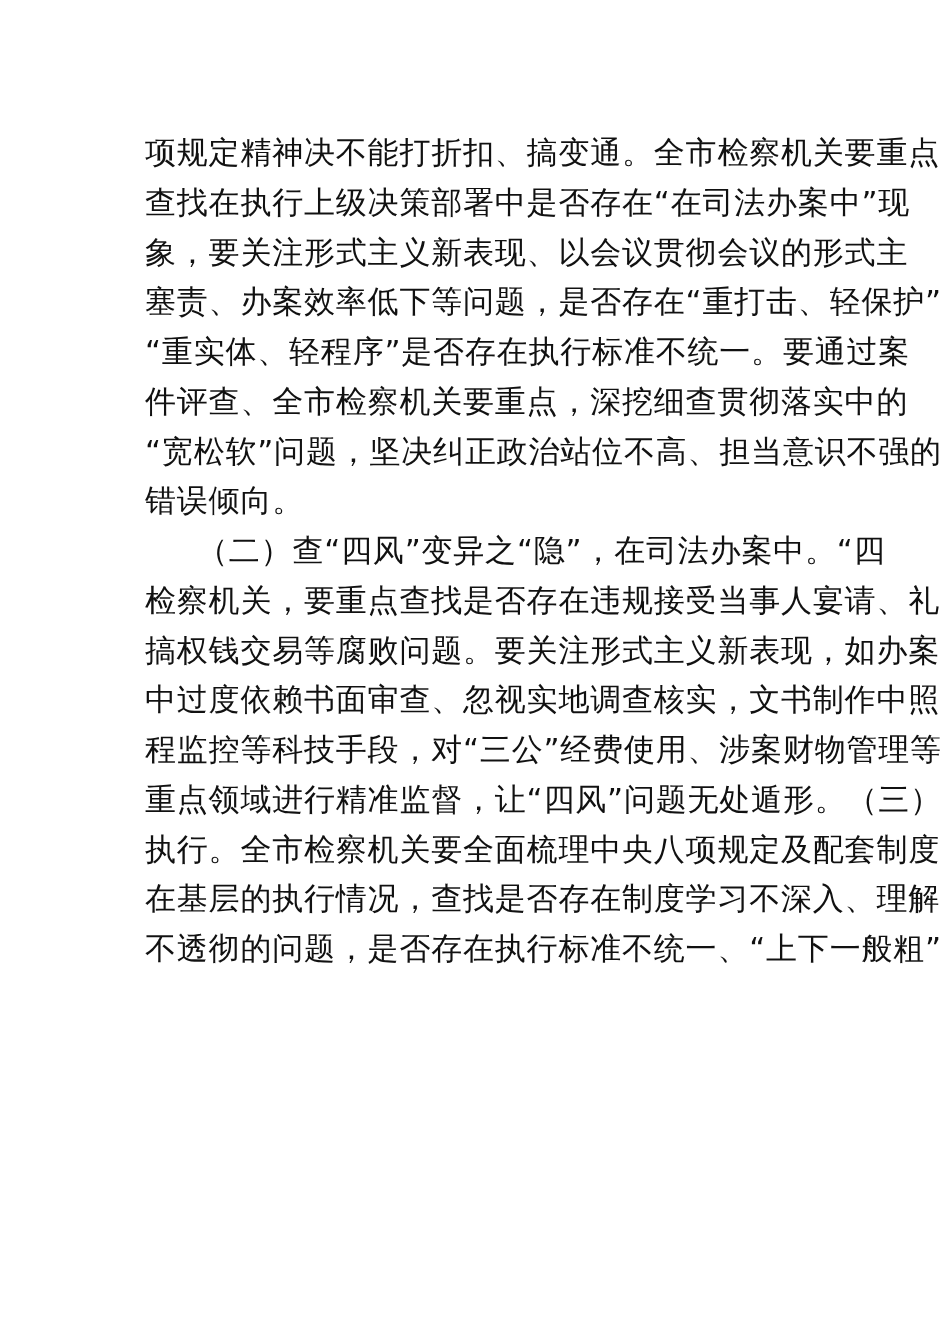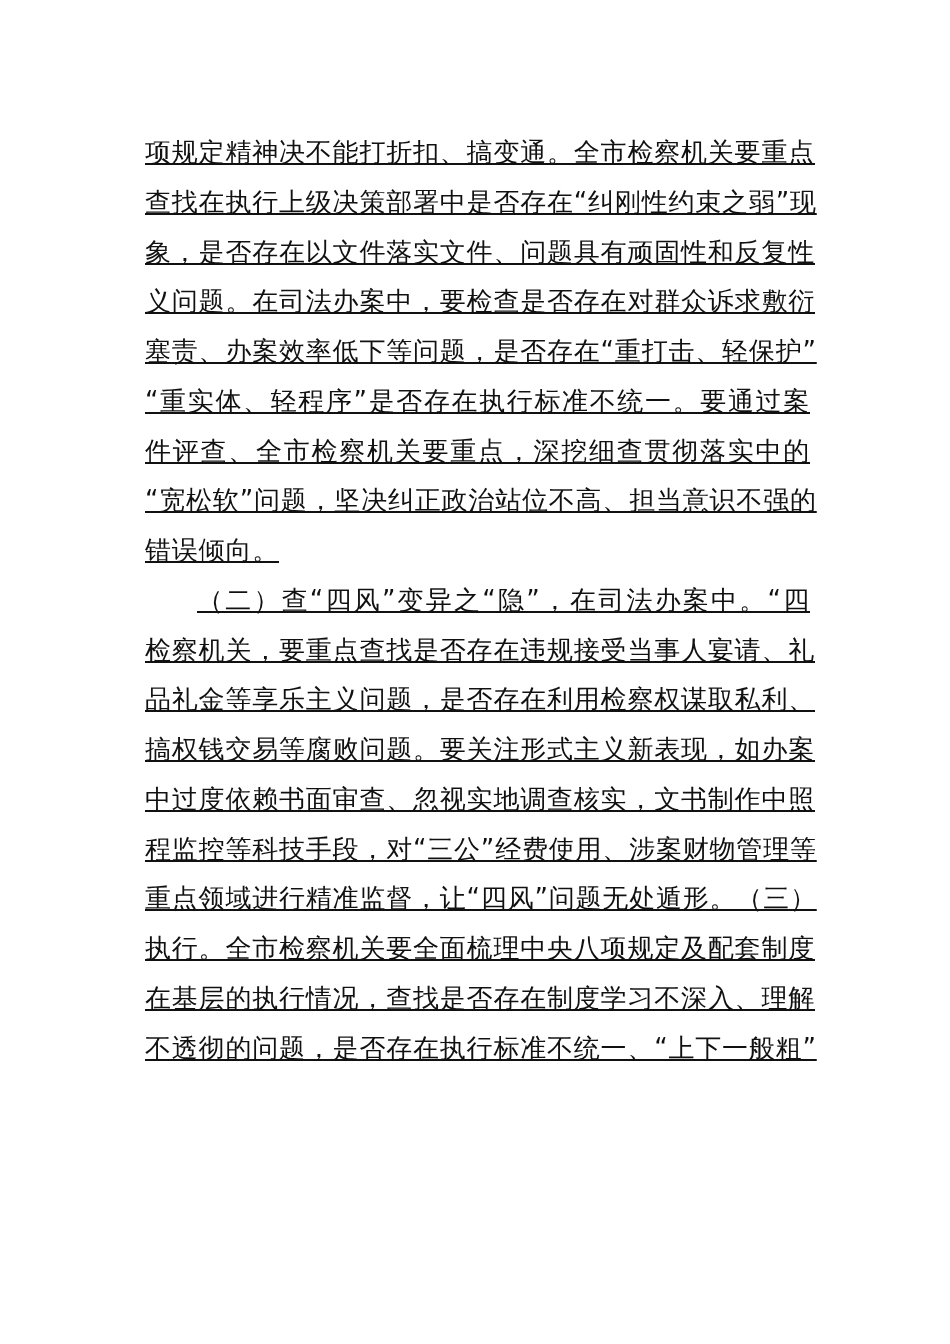--- a/index.html
+++ b/index.html
@@ -25,51 +25,48 @@
     }
     .lines {
       position: absolute;
       left: 145px;
       top: 128px;
       width: 665px;
     }
     .line {
       height: 49.75px;
       line-height: 49.75px;
-      font-size: 26px;
+      font-size: 31px;
       white-space: nowrap;
       letter-spacing: 0.8px;
       text-align: justify;
       text-align-last: justify;
-      text-decoration: underline;
     }
     .line.last {
       text-align-last: left;
     }
     .line.indent {
       padding-left: 52px;
     }
   </style>
 </head>
 <body>
 
 <div class="page">
   <div class="lines">
     <div class="line">项规定精神决不能打折扣、搞变通。全市检察机关要重点</div>
-    <div class="line">查找在执行上级决策部署中是否存在“纠刚性约束之弱”现</div>
-    <div class="line">象，是否存在以文件落实文件、问题具有顽固性和反复性</div>
-    <div class="line">义问题。在司法办案中，要检查是否存在对群众诉求敷衍</div>
+    <div class="line">查找在执行上级决策部署中是否存在“在司法办案中”现</div>
+    <div class="line">象，要关注形式主义新表现、以会议贯彻会议的形式主</div>
     <div class="line">塞责、办案效率低下等问题，是否存在“重打击、轻保护”</div>
     <div class="line">“重实体、轻程序”是否存在执行标准不统一。要通过案</div>
     <div class="line">件评查、全市检察机关要重点，深挖细查贯彻落实中的</div>
     <div class="line">“宽松软”问题，坚决纠正政治站位不高、担当意识不强的</div>
     <div class="line last">错误倾向。</div>
     <div class="line indent">（二）查“四风”变异之“隐”，在司法办案中。“四</div>
     <div class="line">检察机关，要重点查找是否存在违规接受当事人宴请、礼</div>
-    <div class="line">品礼金等享乐主义问题，是否存在利用检察权谋取私利、</div>
     <div class="line">搞权钱交易等腐败问题。要关注形式主义新表现，如办案</div>
     <div class="line">中过度依赖书面审查、忽视实地调查核实，文书制作中照</div>
     <div class="line">程监控等科技手段，对“三公”经费使用、涉案财物管理等</div>
     <div class="line">重点领域进行精准监督，让“四风”问题无处遁形。（三）</div>
     <div class="line">执行。全市检察机关要全面梳理中央八项规定及配套制度</div>
     <div class="line">在基层的执行情况，查找是否存在制度学习不深入、理解</div>
     <div class="line">不透彻的问题，是否存在执行标准不统一、“上下一般粗”</div>
   </div>
 </div>
 

